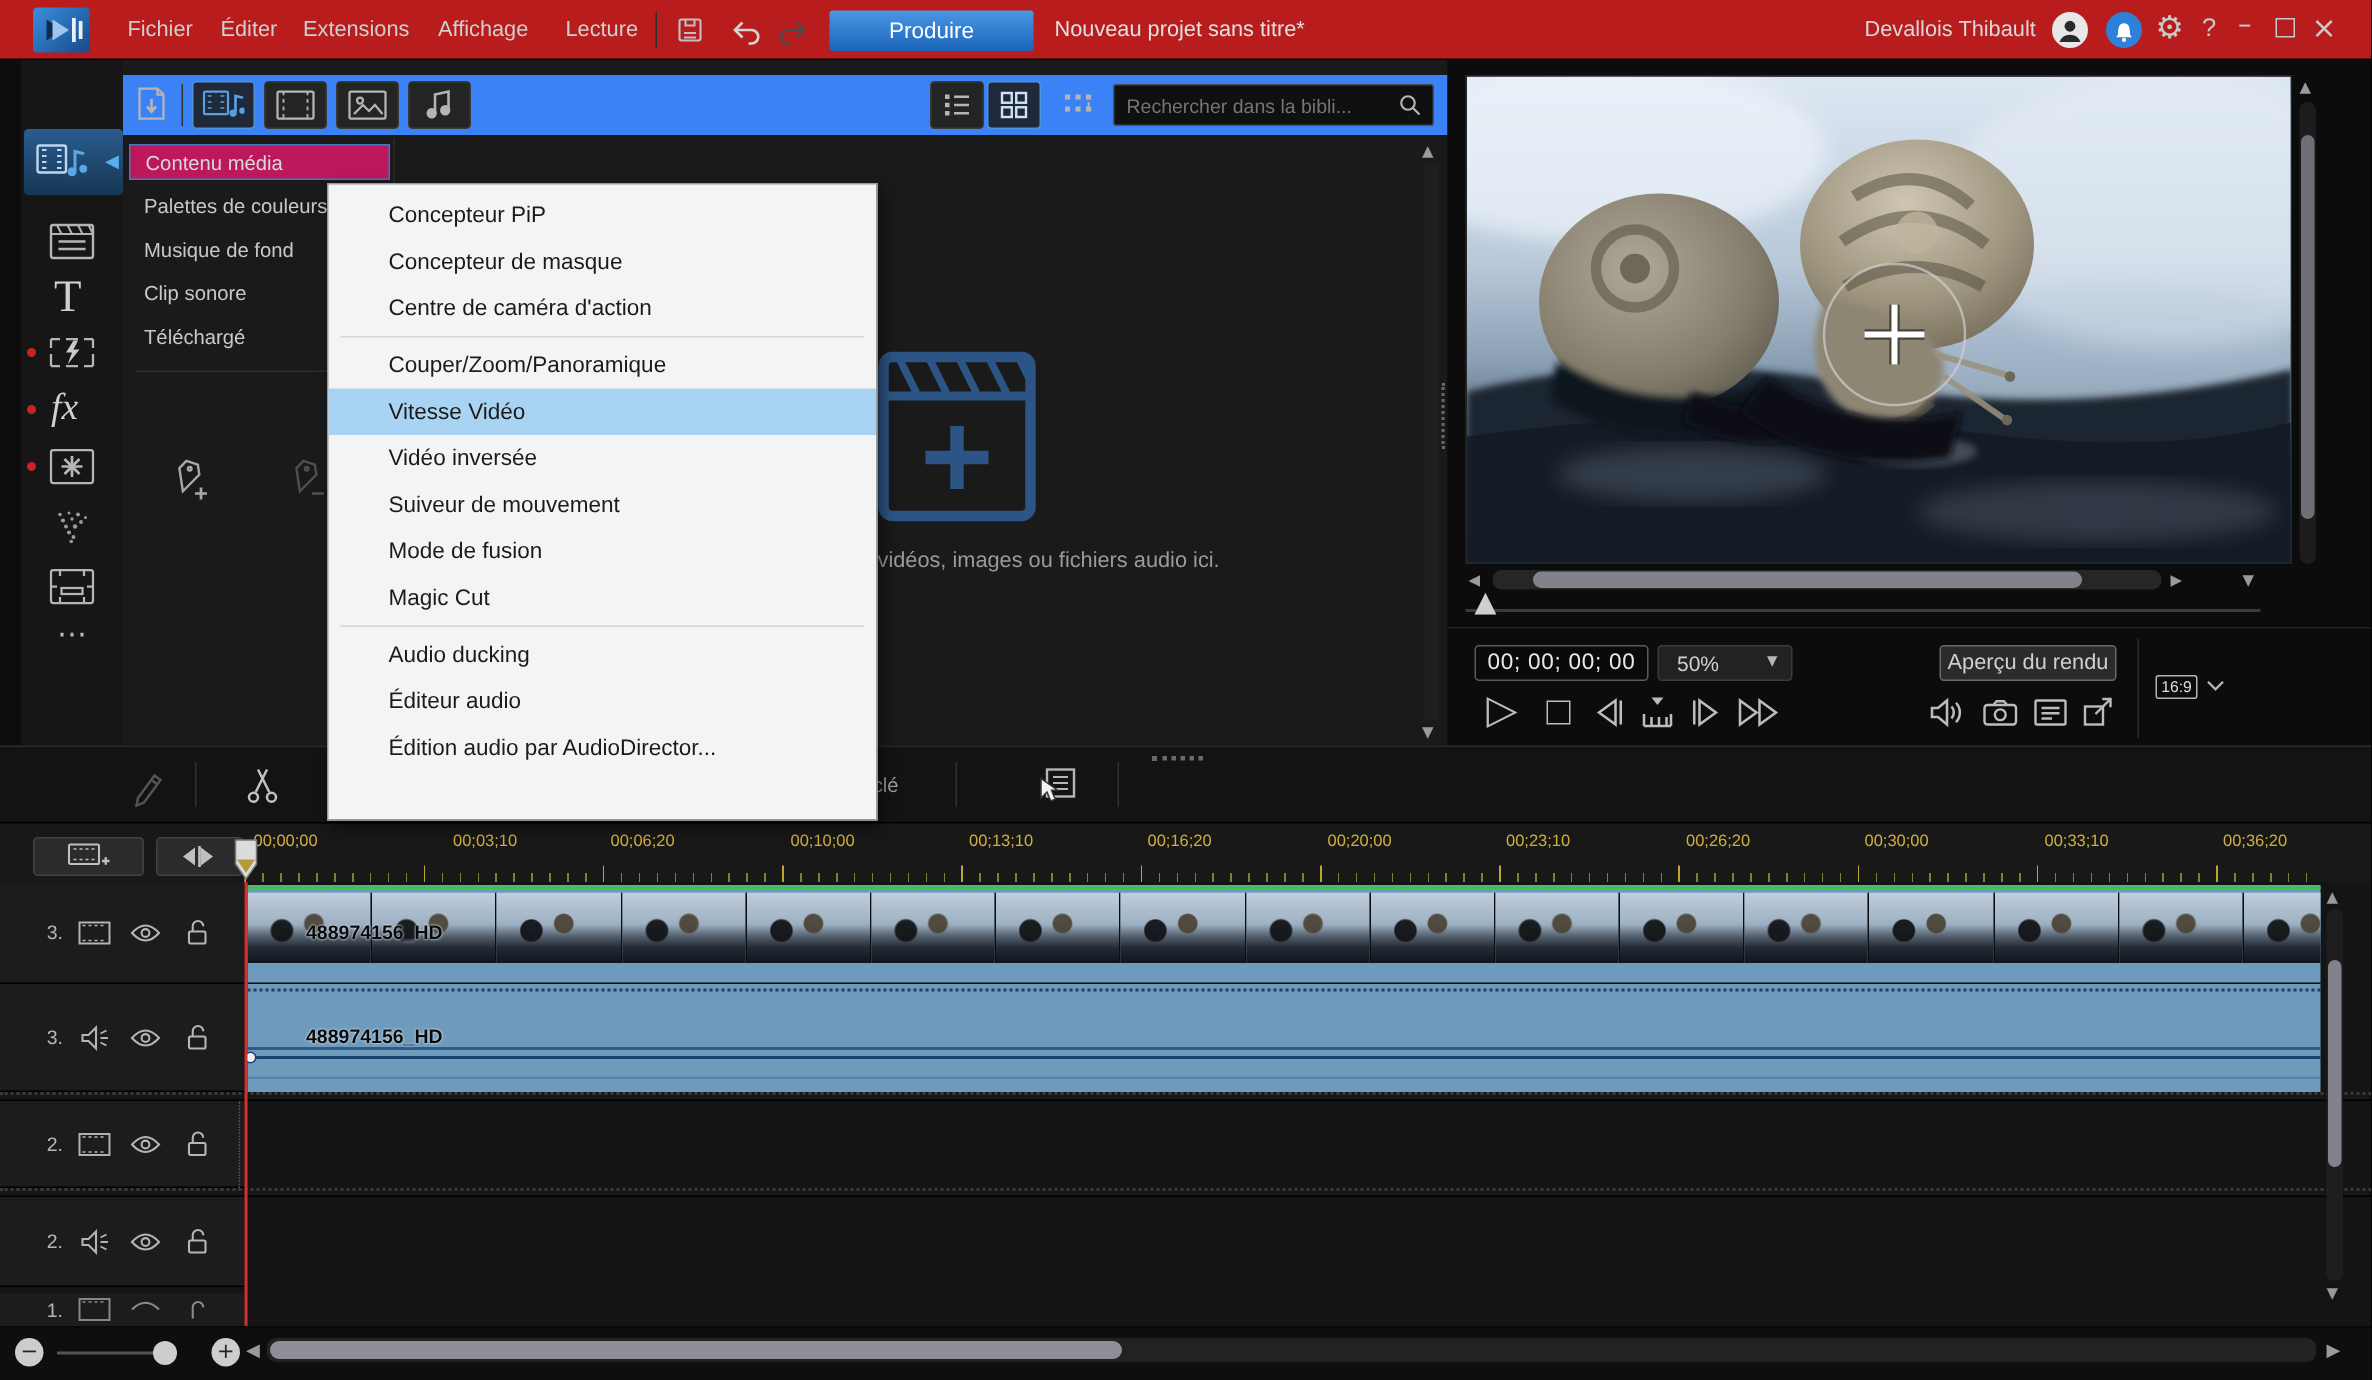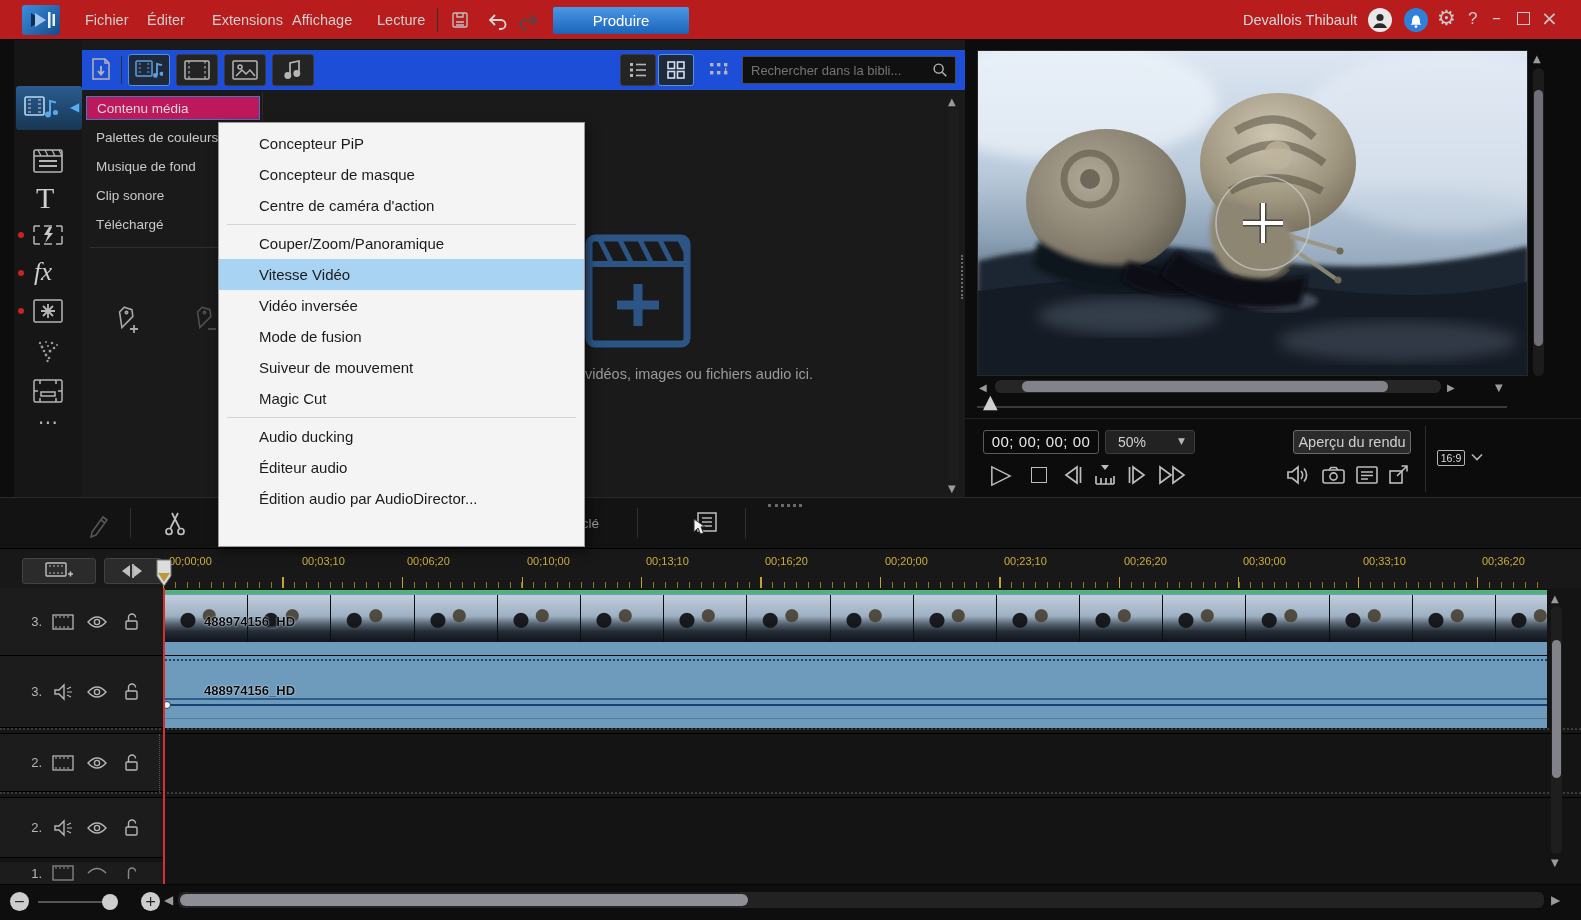--- a/index.html
+++ b/index.html
@@ -78,21 +78,21 @@
     <div class="abs" style="left:22px;top:5px;width:38px;height:30px;border-radius:3px;background:linear-gradient(135deg,#3b8ede,#164a8a);">
       <svg width="38" height="30" viewBox="0 0 38 30">
           <path d="M9 8 L20 15 L9 22 Z" fill="#0c2d55"></path>
           <path d="M13 8 L24 15 L13 22 Z" fill="#9fc6ea"></path>
           <rect x="26" y="7" width="2.5" height="16" fill="#e8f1fa"></rect>
           <rect x="30.5" y="9" width="2.5" height="12" fill="#e8f1fa"></rect>
         </svg>
     </div>
     <div class="abs menu-item" style="left:85px;">Fichier</div>
     <div class="abs menu-item" style="left:147px;">Éditer</div>
-    <div class="abs menu-item" style="left:212px;">Extensions</div>
+    <div class="abs menu-item" style="left:202px;">Extensions</div>
     <div class="abs menu-item" style="left:292px;">Affichage</div>
     <div class="abs menu-item" style="left:377px;">Lecture</div>
     <div class="abs vsep" style="left:437px;top:8px;height:24px;"></div>
     <div class="abs ico" style="left:450px;top:10px;">
       <svg width="20" height="20" viewBox="0 0 20 20" stroke="#c0c0c0" fill="none" stroke-width="1.4">
           <rect x="3" y="3" width="14" height="14" rx="1.5"></rect>
           <path d="M7 3 v4 h6 v-4 M6 12 h8 M6 15 h8"></path>
         </svg>
     </div>
     <div class="abs" style="left:486px;top:10px;">
@@ -101,20 +101,21 @@
           <path d="M9 5 L4 10 l5 5"></path>
         </svg>
     </div>
     <div class="abs" style="left:518px;top:10px;">
       <svg width="22" height="20" viewBox="0 0 22 20" stroke="#4a4a4a" fill="none" stroke-width="1.8">
           <path d="M18 10 H7 a4.5 4.5 0 0 0 0 9 h2"></path>
           <path d="M13 5 l5 5 -5 5"></path>
         </svg>
     </div>
     <div class="abs" id="produce-btn" style="left:553px;top:7px;width:136px;height:27px;">Produire</div>
+    <div class="abs" style="left:703px;top:0;height:40px;line-height:40px;color:#e0e0e0;font-size:14.5px;">Nouveau projet sans titre*</div>
     <div class="abs" style="left:1243px;top:0;height:40px;line-height:40px;color:#d8d8d8;font-size:14.5px;">Devallois Thibault</div>
     <div class="abs" style="left:1368px;top:8px;width:24px;height:24px;border-radius:50%;background:#e8e8e8;">
       <svg width="24" height="24" viewBox="0 0 24 24">
           <circle cx="12" cy="9.5" r="3.6" fill="#2a2a2a"></circle>
           <path d="M5 20 a7.5 7.5 0 0 1 14 0 z" fill="#2a2a2a"></path>
         </svg>
     </div>
     <div class="abs" style="left:1404px;top:8px;width:24px;height:24px;border-radius:50%;background:#2f80d9;">
       <svg width="24" height="24" viewBox="0 0 24 24" fill="#fff">
           <path d="M8 15 c0-5 1-7.5 4-7.5 s4 2.5 4 7.5 l1.3 1.8 H6.7 z"></path>
@@ -184,21 +185,21 @@
           <rect x="2" y="2" width="28" height="22" rx="1.5"></rect>
           <path d="M8 2 v4 M8 20 v4 M24 2 v4 M24 20 v4 M2 13 h4 M26 13 h4"></path>
           <rect x="9" y="14" width="14" height="4"></rect>
         </svg>
     </div>
     <div class="abs gicon" style="left:24px;top:372px;font-size:20px;color:#b5b5b5;">⋯</div>
   </div>
 
   <div class="abs" id="library">
 
-    <div class="abs" style="left:0;top:10px;width:883px;height:40px;background:#1d4ed8;">
+    <div class="abs" style="left:0;top:10px;width:883px;height:40px;background:#3b82f6;">
       <div class="abs" style="left:6px;top:5px;">
         <svg width="26" height="28" viewBox="0 0 26 28" stroke="#b5b5b5" fill="none" stroke-width="1.5">
             <path d="M5 4 h12 l4 4 v16 h-16 z"></path>
             <path d="M17 4 v4 h4"></path>
             <path d="M13 11 v8 M10 16 l3 3.5 3-3.5" stroke-width="1.8"></path>
           </svg>
       </div>
       <div class="abs vsep" style="left:39px;top:6px;height:28px;"></div>
       <div class="abs tool-btn active" style="left:46px;top:4px;width:42px;height:32px;">
         <svg width="28" height="24" viewBox="0 0 28 24">
@@ -685,22 +686,22 @@
   </div>
 
   <div class="abs" id="ctxmenu">
     <div class="mi">Concepteur PiP</div>
     <div class="mi">Concepteur de masque</div>
     <div class="mi">Centre de caméra d'action</div>
     <div class="msep"></div>
     <div class="mi">Couper/Zoom/Panoramique</div>
     <div class="mi hl">Vitesse Vidéo</div>
     <div class="mi">Vidéo inversée</div>
+    <div class="mi">Suiveur de mouvement</div>
     <div class="mi">Mode de fusion</div>
-    <div class="mi">Suiveur de mouvement</div>
     <div class="mi">Magic Cut</div>
     <div class="msep"></div>
     <div class="mi">Audio ducking</div>
     <div class="mi">Éditeur audio</div>
     <div class="mi">Édition audio par AudioDirector...</div>
   </div>
 
 </div>
 
 </body></html>

